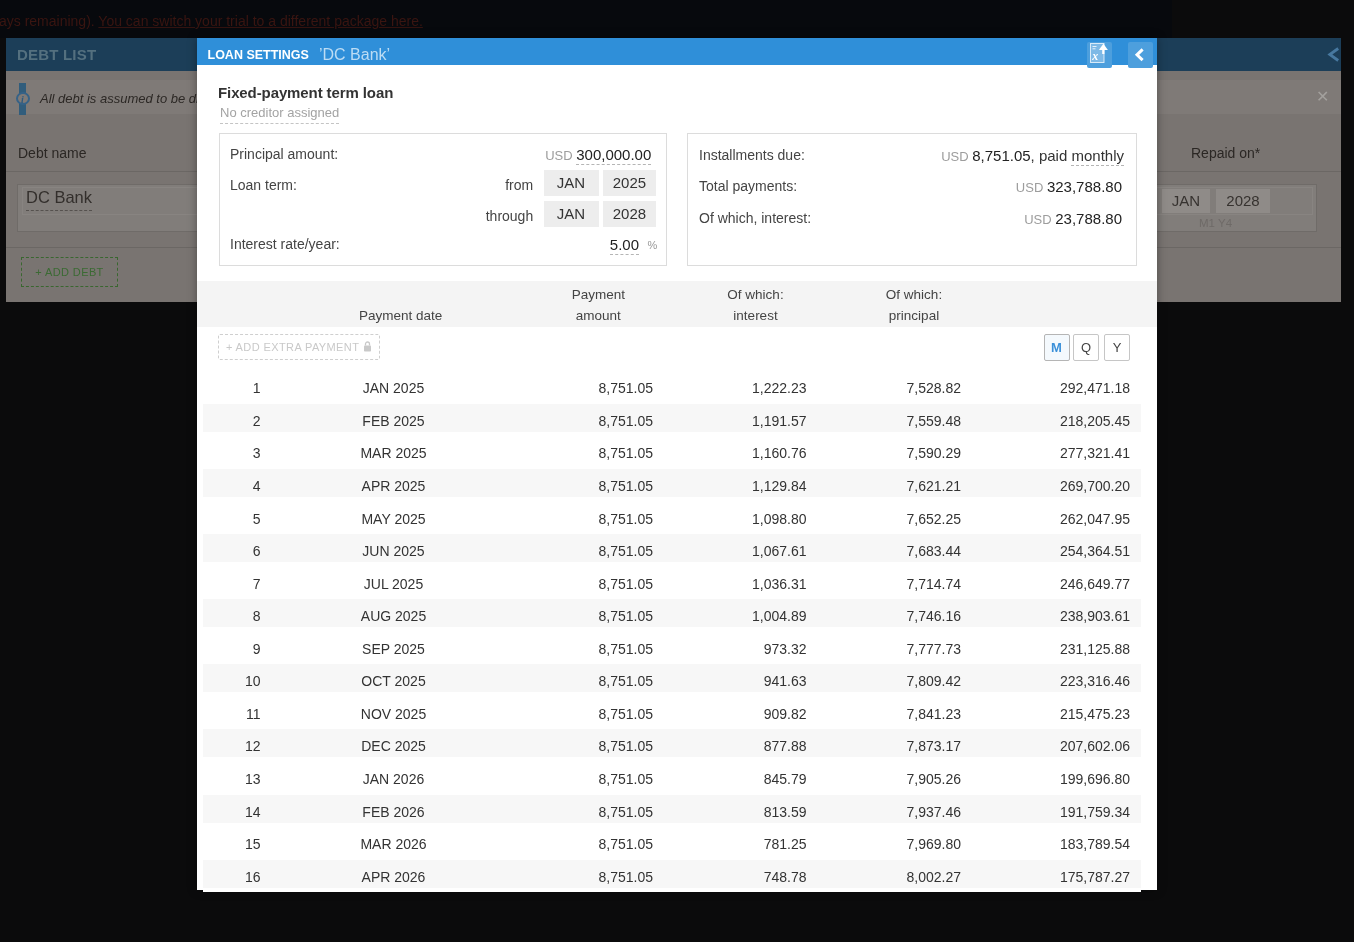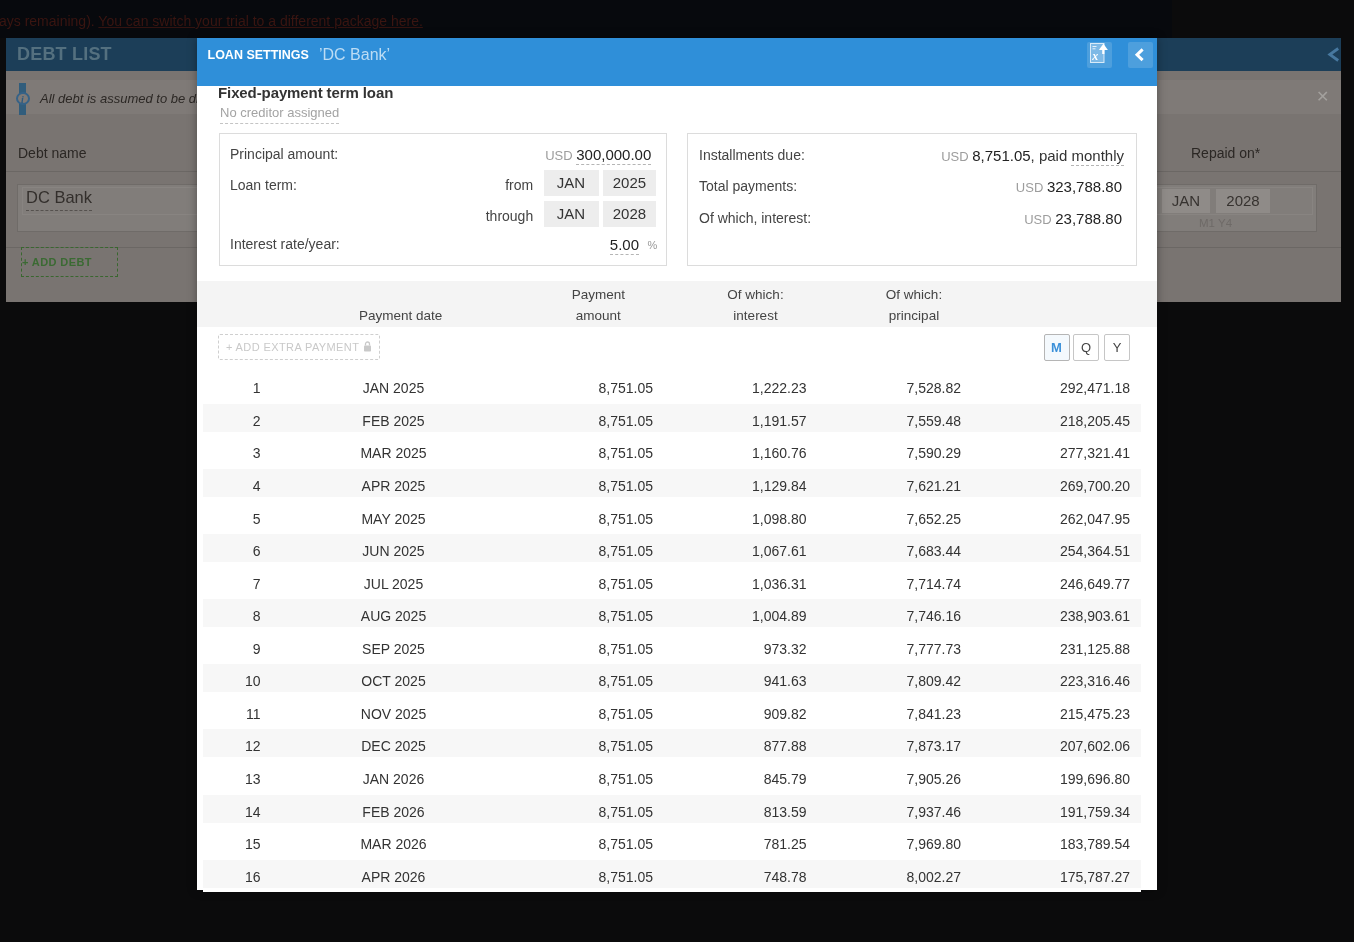--- a/index.html
+++ b/index.html
@@ -2,46 +2,46 @@
 <html><head><meta charset="utf-8"><title>Loan settings</title>
 <style>
 *{margin:0;padding:0;box-sizing:border-box}
 html,body{width:1354px;height:942px;overflow:hidden;background:#0b0b0c;
  font-family:"Liberation Sans",sans-serif;position:relative}
 
 #topbar{position:absolute;left:0;top:0;width:1172px;height:38px;background:#07090d;overflow:hidden}
 #topbar span{position:absolute;left:-1px;top:13px;font-size:14px;color:#3a1511;white-space:nowrap}
 #page{position:absolute;left:6px;top:38px;width:1335px;height:264px;background:#797471}
 #pagebar{position:absolute;left:0;top:0;width:1335px;height:33px;background:#1c3e58}
-#pagebar .t{position:absolute;left:11px;top:0;line-height:33px;font-size:18px;font-weight:bold;
+#pagebar .t{position:absolute;left:11px;top:0;line-height:33px;font-size:15px;font-weight:bold;
  letter-spacing:.2px;color:#54707f}
 
 #infostrip{position:absolute;left:0;top:9px;width:1335px;height:34px;background:#7f7a77}
 #infostrip .bar{position:absolute;left:13px;top:3px;width:6.5px;height:32px;background:#315d7c}
 #infostrip .circ{position:absolute;left:9.5px;top:11.5px;width:14px;height:13px;border-radius:50%;
  border:2px solid #366287;background:#7f7a77;color:#2d5a7e;font-size:10px;font-weight:bold;
  text-align:center;line-height:12px;font-family:"Liberation Serif",serif;font-style:italic}
 #infostrip .msg{position:absolute;left:34px;top:11px;font-size:13px;font-style:italic;color:#2c2825}
 #infostrip .x{position:absolute;left:1310px;top:7px;font-size:16px;color:#a3a09d}
 .collbl{position:absolute;top:74px;font-size:14px;color:#2b2724}
 #divider1{position:absolute;left:0;top:100px;width:1335px;height:1px;background:#6b6764}
 #debtrow{position:absolute;left:11px;top:113px;width:1300px;height:48px;background:#817d7a;
  border:1px solid #6f6b68}
 #debtrow .cell{position:absolute;left:4px;top:2px;width:1291px;height:28px;border:1px solid #888481}
 #debtrow .nm{position:absolute;left:8px;top:3px;font-size:16.5px;color:#332f2c;
  border-bottom:1px dashed #55514e;padding-bottom:3px}
 .gbtn{position:absolute;top:4px;height:24px;background:#8f8b88;color:#36322f;font-size:15px;
  text-align:center;line-height:24px}
 #debtrow .m1{position:absolute;left:1181px;top:32px;font-size:11.5px;color:#6e6a67}
 #divider2{position:absolute;left:0;top:176px;width:1335px;height:1px;background:#6b6764}
-#adddebt{position:absolute;left:15px;top:176px;width:97px;height:30px;border:1px dashed #39672f;
- color:#3b6a33;font-size:11px;font-weight:bold;letter-spacing:.4px;text-align:left;line-height:28px}
+#adddebt{position:absolute;left:15px;top:186px;width:97px;height:30px;border:1px dashed #39672f;
+ color:#3b6a33;font-size:11px;font-weight:normal;letter-spacing:.4px;text-align:center;line-height:28px}
 
 #modal{position:absolute;left:197px;top:38px;width:960px;height:852px;background:#fff;box-shadow:0 0 9px rgba(0,0,0,0.35)}
-#mhead{position:absolute;left:0;top:0;width:960px;height:48px;background:#2f8fd9}
+#mhead{position:absolute;left:0;top:0;width:960px;height:27px;background:#2f8fd9}
 #mhead .t{position:absolute;left:10.5px;top:0;line-height:34px;font-size:12.5px;font-weight:bold;color:#fff}
 #mhead .sub{position:absolute;left:122px;top:0;line-height:34px;font-size:16px;color:#bcdcf4}
 .hbtn{position:absolute;top:4px;width:25px;height:26px;background:#4d9fdd;border-radius:2px}
 #h1{position:absolute;left:21px;top:46px;font-size:15px;font-weight:bold;letter-spacing:-0.1px;color:#333}
 #nocred{position:absolute;left:23px;top:67px;font-size:13px;color:#a3a3a3;
  border-bottom:1px dashed #c4c4c4;padding-bottom:3px}
 .box{position:absolute;top:94.5px;height:133px;border:1px solid #dcdcdc;background:#fff}
 #box1{left:21.5px;width:448.5px}
 #box2{left:490px;width:450px}
 .lbl{position:absolute;font-size:14px;color:#444;line-height:21px}

